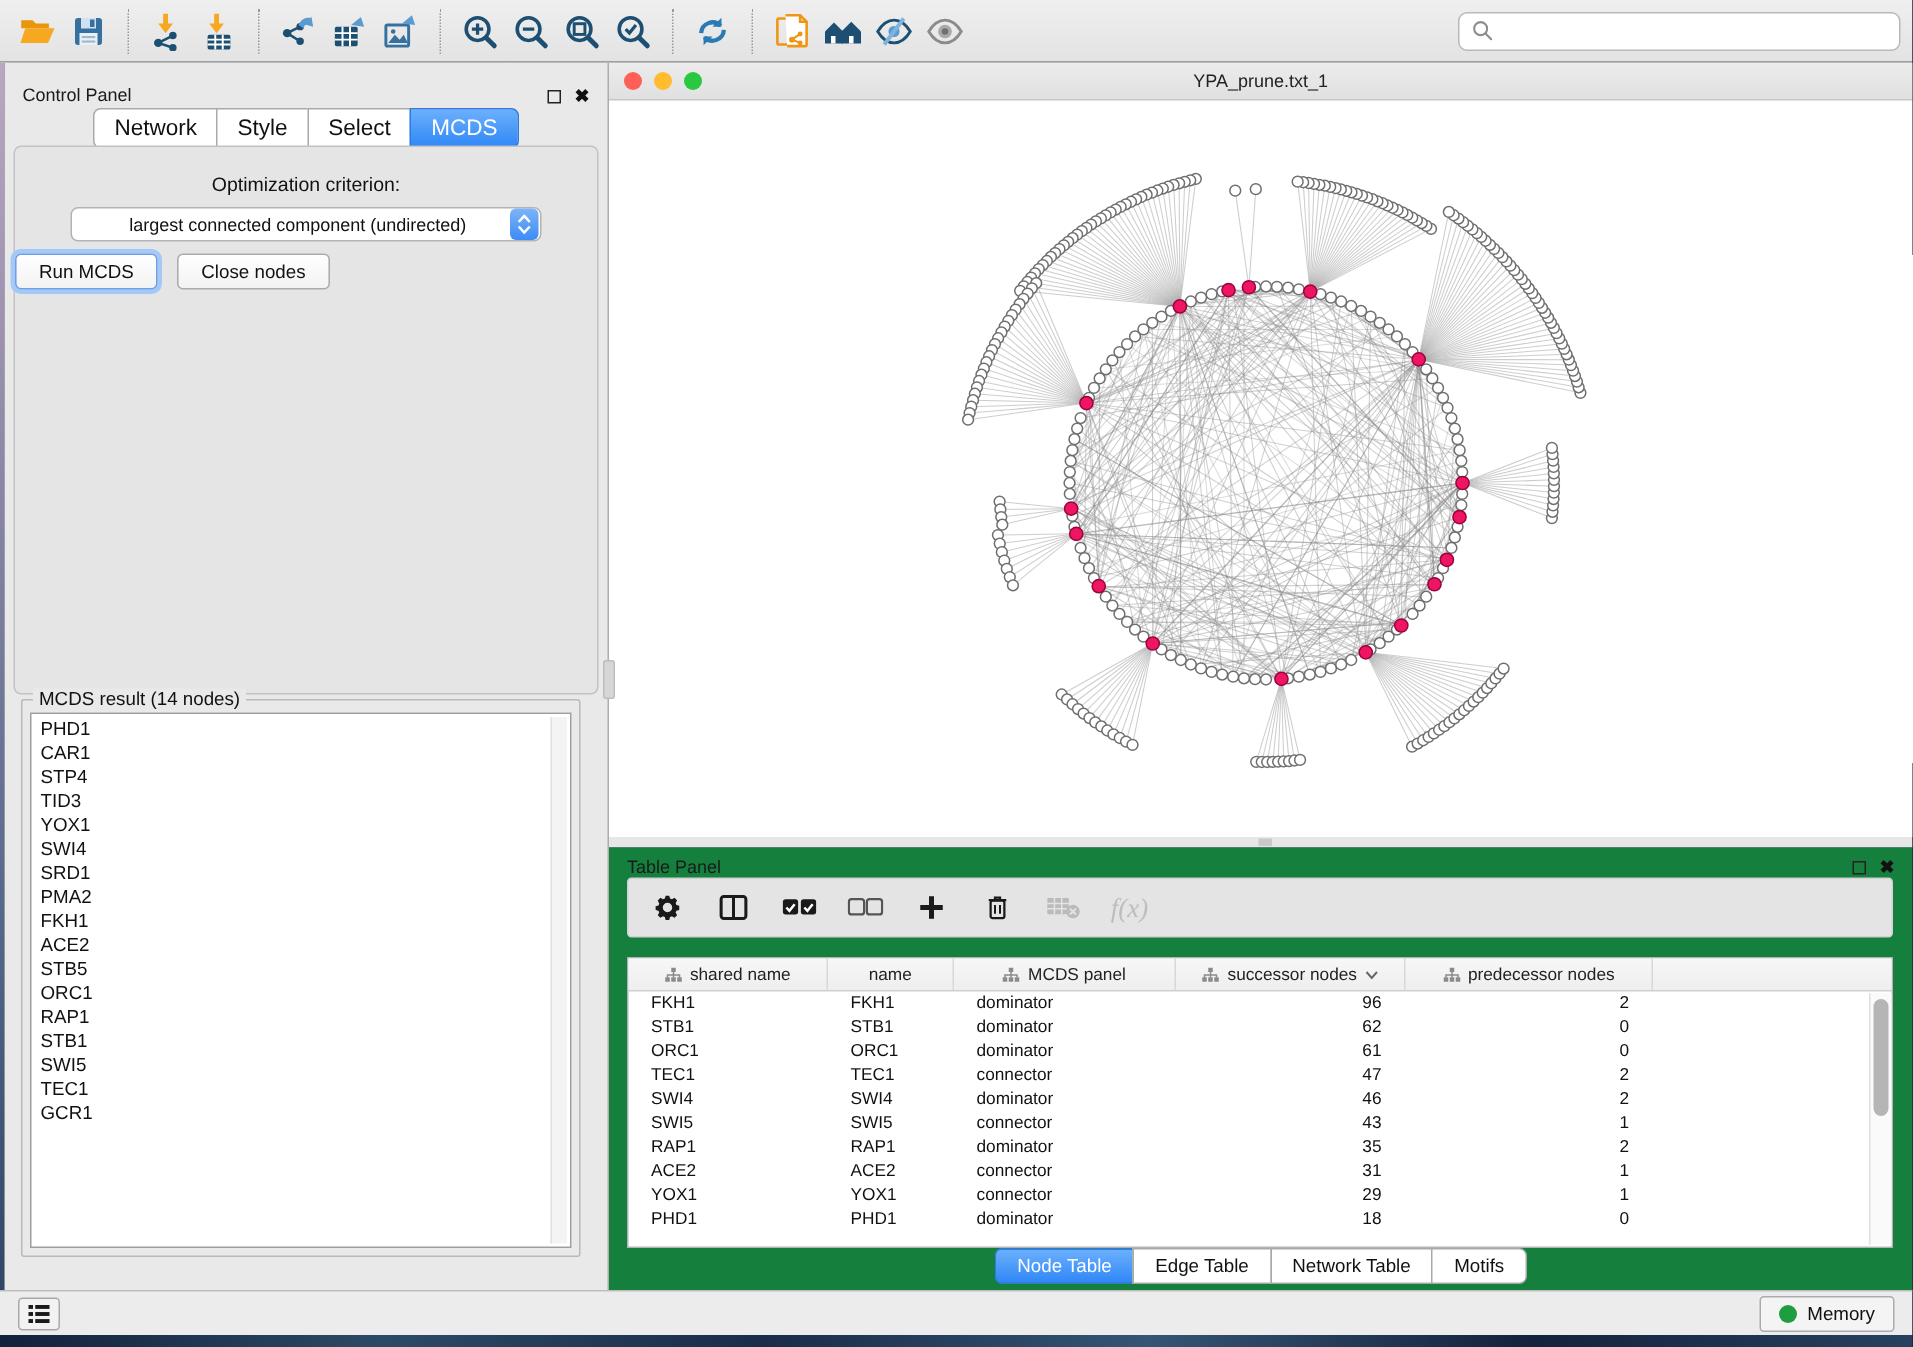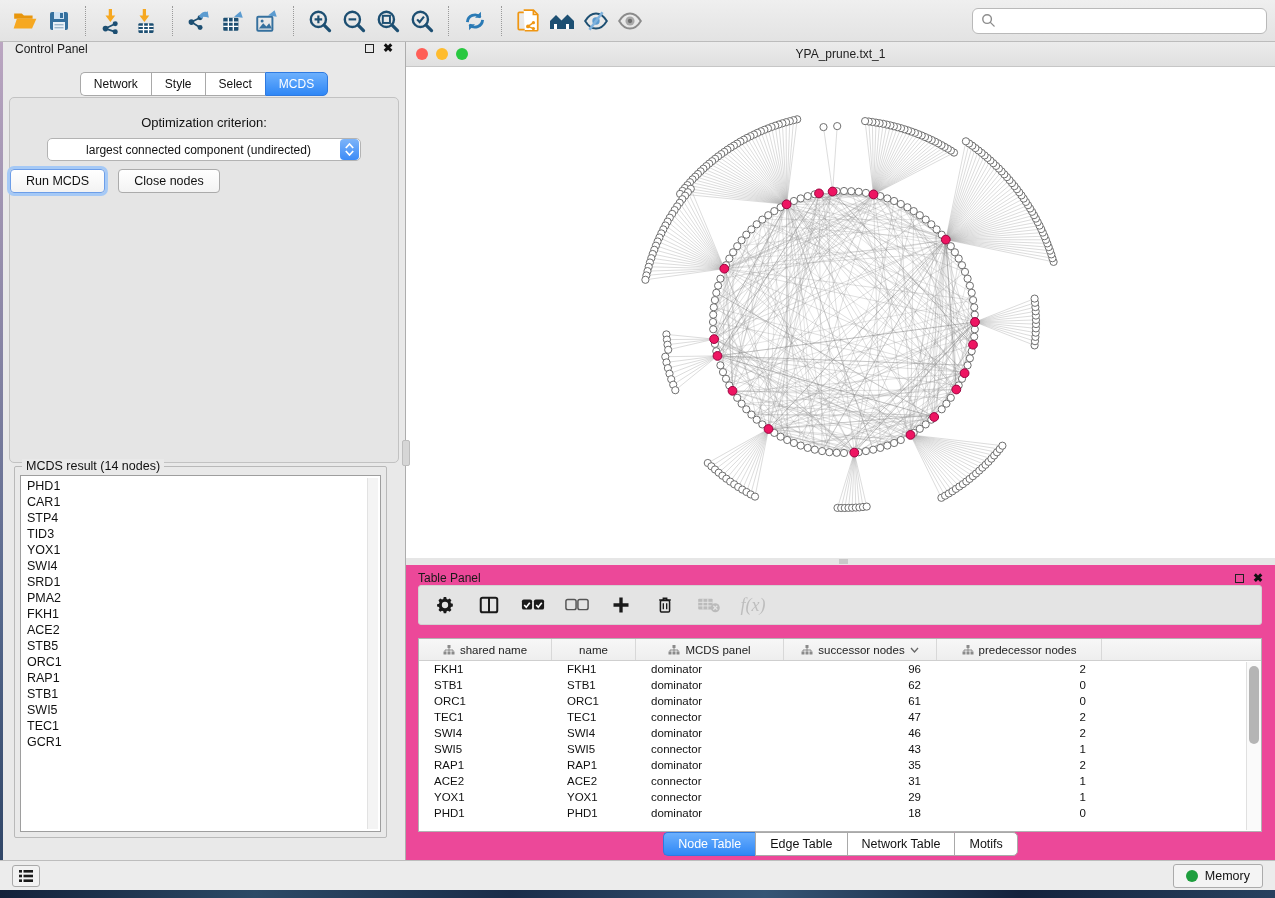--- a/index.html
+++ b/index.html
@@ -20,26 +20,26 @@
 
   
   .wall-left { left:0; top:42px; width:3px; height:848px;
     background:linear-gradient(#bba6c1,#8b86a6,#56688c,#2c4263); }
   .wall-bottom { left:0; top:890px; width:1275px; height:8px;
     background:linear-gradient(90deg,#13213a,#2c4a66,#1a2c49,#355575,#14223c,#27415f); }
 
   
   .control-panel { left:3px; top:42px; width:403px; height:818px; background:#e9e9e9;
     border-right:1px solid #adadad; }
-  .cp-header { height:28px; display:flex; align-items:flex-start; padding:0 12px; font-size:12px; color:#1a1a1a; }
+  .cp-header { height:28px; display:flex; align-items:flex-end; padding:0 12px; font-size:12px; color:#1a1a1a; }
   .win-btns { margin-left:auto; display:flex; align-items:center; gap:9px; }
   .float-icon { width:9px; height:9px; border:1.5px solid #222; display:inline-block; }
   .close-icon { font-size:12px; font-weight:bold; color:#111; line-height:1; }
   .cp-tabs { position:absolute; left:0; top:30px; width:100%; display:flex; justify-content:center; }
-  .tab { font-size:12px; padding:4px 13px; background:#fff; border:1px solid #a9a9a9; border-right:none;
+  .tab { font-size:15px; padding:4px 13px; background:#fff; border:1px solid #a9a9a9; border-right:none;
     color:#111; cursor:pointer; }
   .tab:first-child { border-radius:5px 0 0 5px; }
   .tab:last-child { border-radius:0 5px 5px 0; border-right:1px solid #a9a9a9; }
   .tab.active { background:linear-gradient(#6cb0fd,#2f87f6); color:#fff; border-color:#2f7ae0; }
   .cp-box { position:absolute; left:6px; top:55px; width:390px; height:366px; background:#e5e5e5;
     border:1px solid #c2c2c2; border-radius:5px; }
   .opt-label { position:absolute; top:17px; width:100%; text-align:center; font-size:13px; color:#111; }
   .dropdown { position:absolute; left:37px; top:40px; width:314px; height:23px; background:#fff;
     border:1px solid #b3b3b3; border-radius:5px; display:flex; align-items:center; cursor:pointer; }
   .dropdown .dd-text { flex:1; font-size:12px; padding-left:9px; color:#111; white-space:nowrap;text-align:center; }
@@ -71,21 +71,21 @@
   .net-title { position:absolute; left:0; right:0; text-align:center; font-size:12px; color:#222; }
   .net-canvas { width:869px; height:491px; background:#fff; }
 
   
   .v-splitter { left:402px; top:440px; width:8px; height:26px; background:#d6d6d6;
     border:1px solid #bdbdbd; border-radius:2px; z-index:5; }
   .h-splitter { left:406px; top:558px; width:869px; height:7px; background:#e6e6e6; }
   .h-splitter .grip { position:absolute; left:433px; top:1px; width:9px; height:5px; background:#c9c9c9; }
 
   
-  .table-panel { left:406px; top:565px; width:869px; height:295px; background:#ec4899; }
+  .table-panel { left:406px; top:565px; width:869px; height:295px; background:#15803d; }
   .tp-header { height:26px; display:flex; align-items:center; padding:0 12px; font-size:12px; color:#1a1a1a; }
   .tp-toolbar { position:absolute; left:12px; top:20px; right:13px; height:40px; background:#e4e4e4;
     border:1px solid #d2d2d2; border-radius:3px; display:flex; align-items:center; gap:20px; padding:0 14px; }
   .tp-tool { display:flex; align-items:center; justify-content:center; width:24px; height:24px; cursor:pointer; }
   .tp-tool.disabled { opacity:.45; cursor:default; }
   .fx { font-family:"Liberation Serif", serif; font-style:italic; font-size:18px; color:#8f8f8f; }
 
   .table-wrap { position:absolute; left:12px; top:73px; right:13px; height:194px; background:#fff;
     border:1px solid #b2b2b2; }
   .thead { display:flex; height:22px; background:linear-gradient(#f7f7f7,#eeeeee); border-bottom:1px solid #cfcfcf; }

